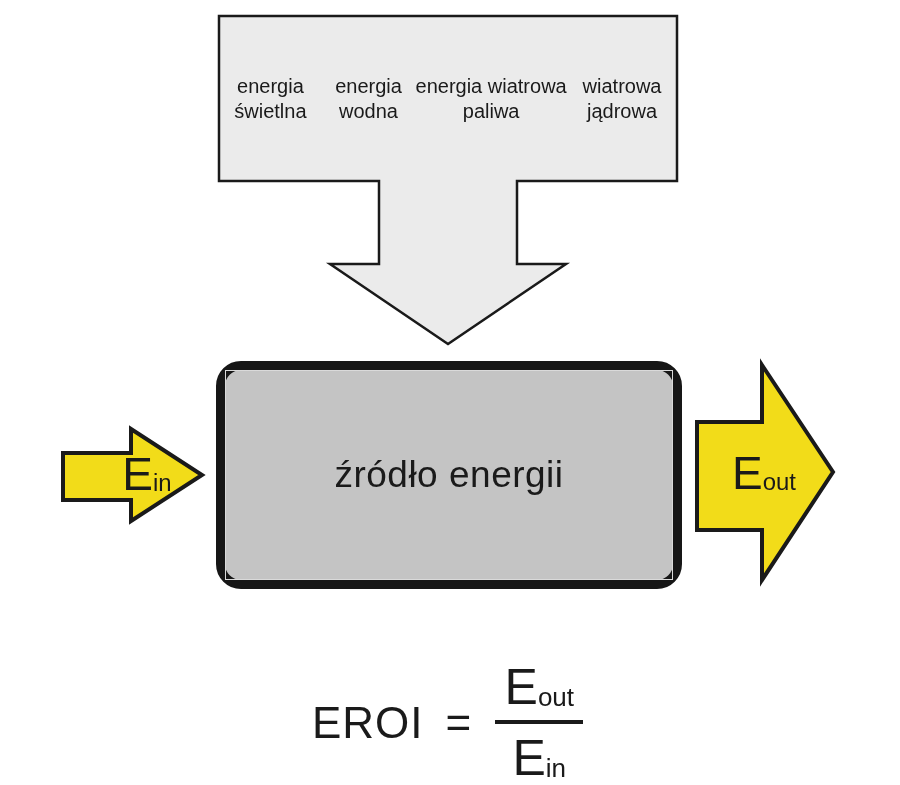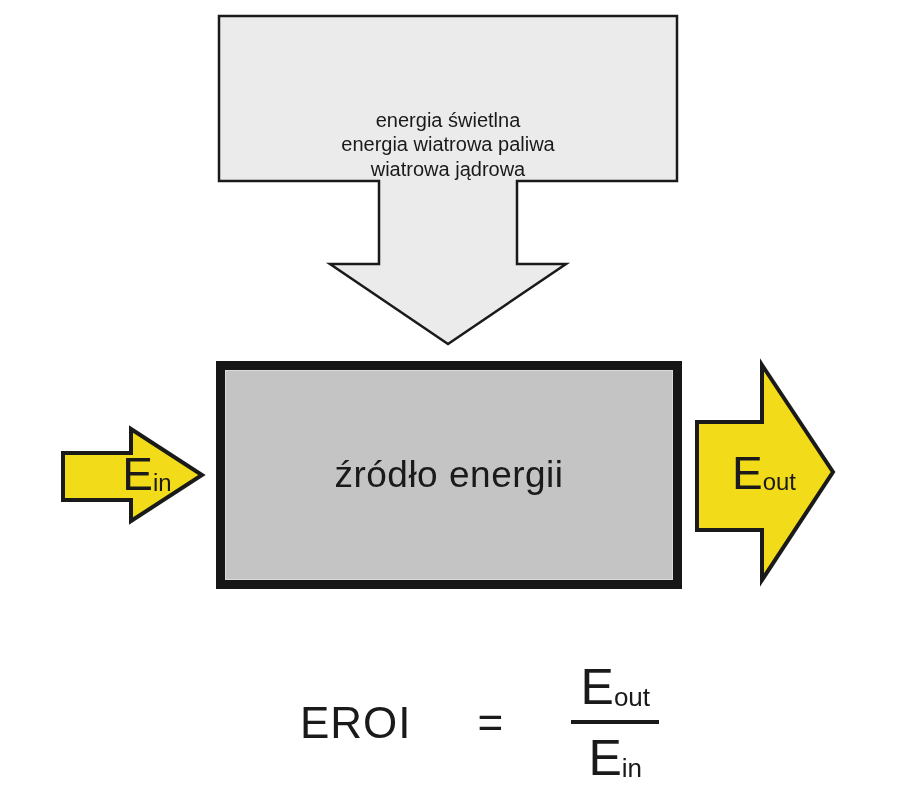--- a/index.html
+++ b/index.html
@@ -33,23 +33,22 @@
     stroke-width: 4;
   }
   
   .inputs-text {
     position: absolute;
     left: 219px;
     top: 16px;
     width: 458px;
     height: 165px;
     display: flex;
-    flex-direction: column;
     align-items: center;
-    justify-content: flex-end;
+    justify-content: flex-start;
     font-size: 20px;
     line-height: 24.5px;
     text-align: center;
   }
   
   .source-box {
     position: absolute;
     left: 216px;
     top: 361px;
     width: 466px;
@@ -82,25 +81,24 @@
   }
   .e-label-in  { left: 147px; top: 474px; }
   .e-label-out { left: 764px; top: 473px; }
   .sub {
     font-size: 0.52em;
     vertical-align: -0.06em;
   }
   
   .formula {
     position: absolute;
-    left: 300px;
+    left: 312px;
     top: 662px;
     display: flex;
     align-items: center;
-    gap: 44px;
   }
   .f-lhs {
     font-size: 44px;
     letter-spacing: 1px;
   }
   .f-eq {
     font-size: 44px;
     margin-left: 22px;
   }
   .fraction {
@@ -130,25 +128,26 @@
 
     <path class="inputs-union" d="M 219,16 L 677,16 L 677,181 L 517,181 L 517,264 L 566,264 L 448,344 L 330,264 L 379,264 L 379,181 L 219,181 Z" style="fill: rgb(235, 235, 235);"></path>
 
     <polygon class="flow-arrow" points="63,453 131,453 131,429 202,475 131,521 131,500 63,500" style="fill: rgb(242, 220, 25);"></polygon>
 
     <polygon class="flow-arrow" points="697,422 762,422 762,365 833,472 762,580 762,530 697,530" style="fill: rgb(242, 220, 25);"></polygon>
   </svg>
 
   <div class="inputs-text">
     <div>energia świetlna</div>
+    <div>energia wodna</div>
     <div>energia wiatrowa paliwa</div>
     <div>wiatrowa jądrowa</div>
   </div>
 
-  <div class="source-box" style="background-color: rgb(196, 196, 196);">
+  <div class="source-box" style="background-color: rgb(196, 196, 196); border-radius: 25px;">
     <div class="source-inner">
       <span class="source-label">źródło energii</span>
     </div>
   </div>
 
   <div class="e-label e-label-in">
     <span>E</span><span class="sub">in</span>
   </div>
 
   <div class="e-label e-label-out">

